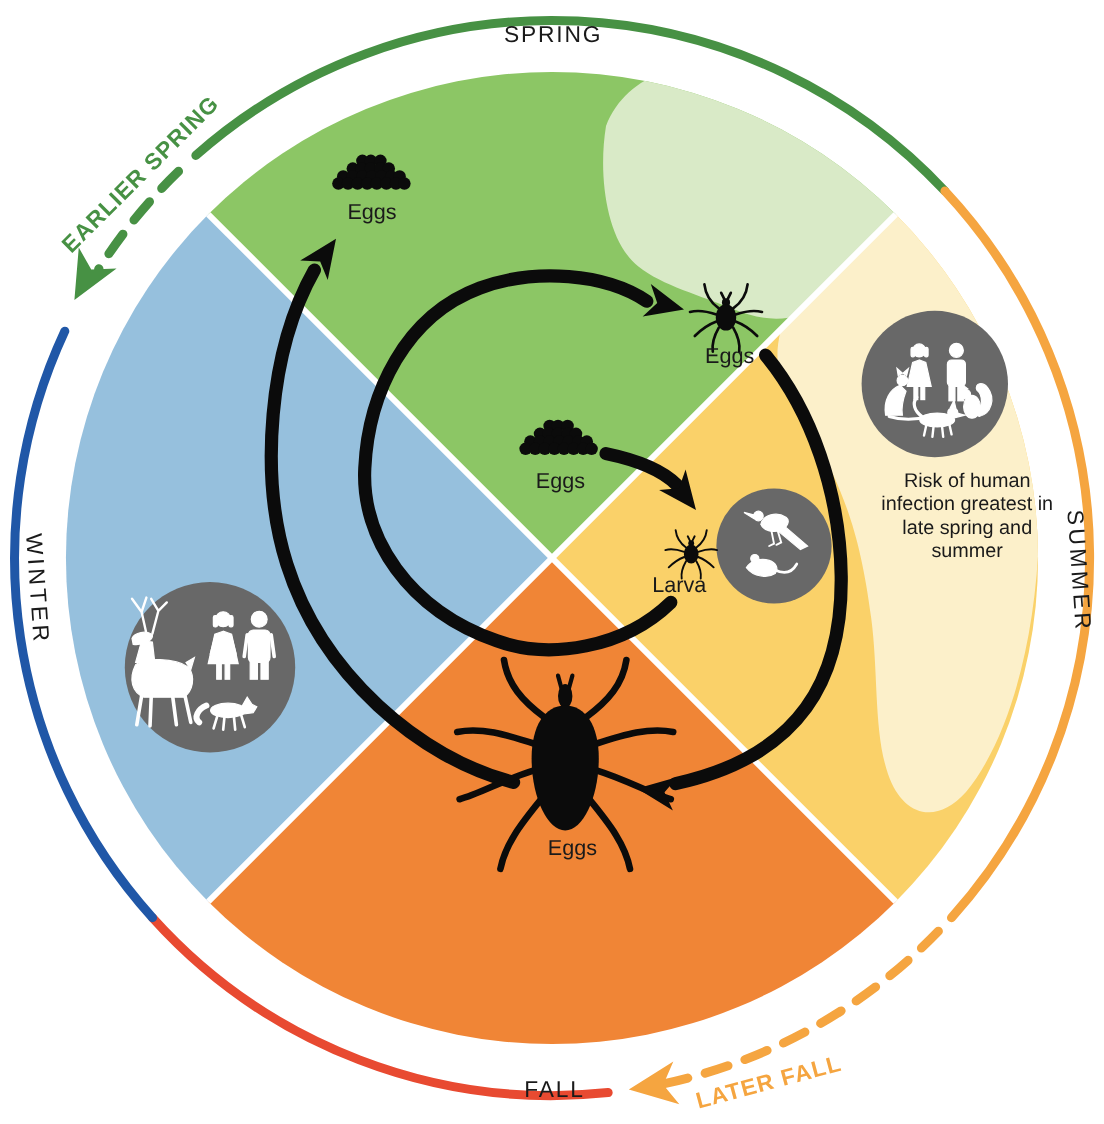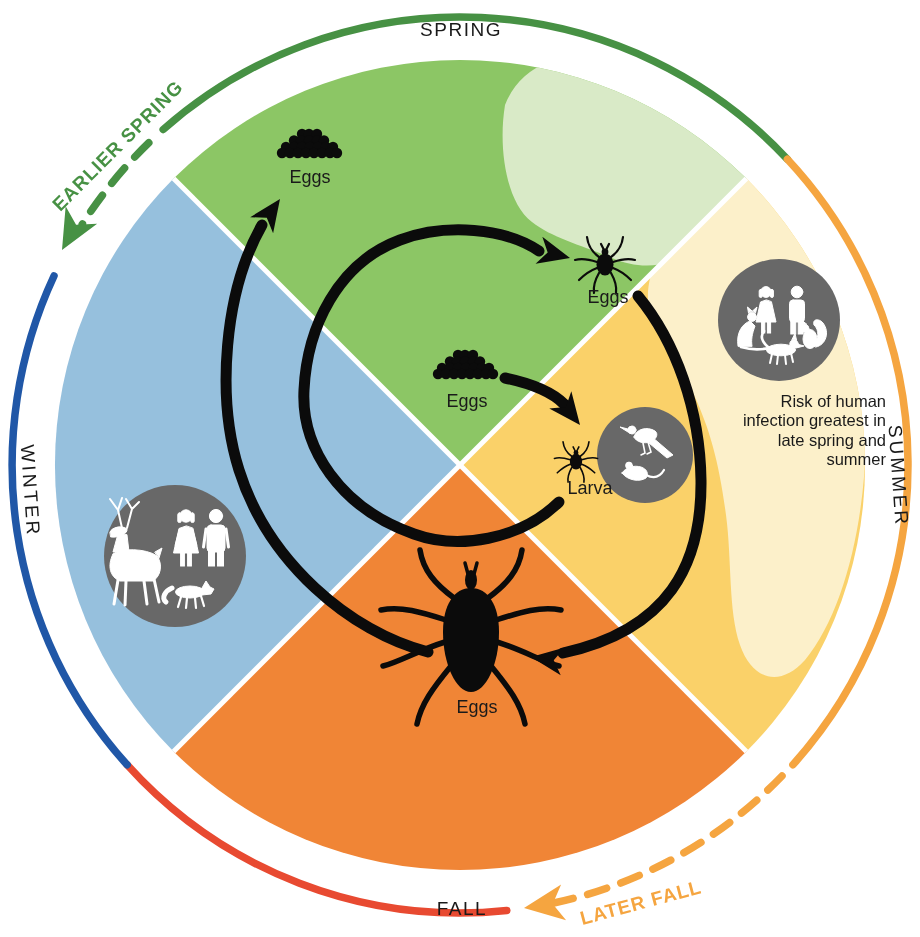--- a/index.html
+++ b/index.html
@@ -9,21 +9,21 @@
   .lbl{position:absolute;transform:translate(-50%,-50%);color:#1a1a1a;white-space:nowrap;
        pointer-events:none;}
   .season{font-size:19px;letter-spacing:1.5px;}
   .vert{writing-mode:vertical-rl;letter-spacing:3px;}
   .vert.winter{transform:translate(-50%,-50%) rotate(-4deg);}
   .vert.summer{transform:translate(-50%,-50%) rotate(-4deg);}
   .stage{font-size:18px;}
   .climate{font-size:19px;font-weight:bold;letter-spacing:1px;}
   .climate.earlier{color:#479144;transform:translate(-50%,-50%) rotate(-45deg);}
   .climate.later{color:#F5A540;transform:translate(-50%,-50%) rotate(-15deg);}
-  .risk{font-size:16.5px;line-height:1.18;text-align:right;width:160px;white-space:normal;}
+  .risk{font-size:16.5px;line-height:1.18;text-align:center;width:160px;white-space:normal;}
 </style>
 </head>
 <body>
 
 <div id="wrap">
 <svg id="art" width="920" height="937" viewBox="0 0 920 937">
   <defs>
     <clipPath id="clip-green">
           <path d="M460,465 L173.6,178.6 A405,405 0 0 1 746.4,178.6 Z"></path>
         </clipPath>
@@ -271,17 +271,17 @@
 <div class="lbl season vert summer" style="left:898px;top:476px">SUMMER</div>
 <div class="lbl season" style="left:462px;top:909px">FALL</div>
 <div class="lbl season vert winter" style="left:30px;top:491px">WINTER</div>
 
 <div class="lbl climate earlier" style="left:118px;top:146px">EARLIER SPRING</div>
 <div class="lbl climate later" style="left:641px;top:903px">LATER FALL</div>
 
 <div class="lbl stage" style="left:310px;top:177px">Eggs</div>
 <div class="lbl stage" style="left:467px;top:401px">Eggs</div>
 <div class="lbl stage" style="left:608px;top:297px">Eggs</div>
-<div class="lbl stage" style="left:590px;top:488px">Larva</div>
+<div class="lbl stage" style="left:566px;top:488px">Larva</div>
 <div class="lbl stage" style="left:477px;top:707px">Eggs</div>
 
 <div class="lbl risk" style="left:806px;top:431px">Risk of human infection greatest in late spring and summer</div>
 </div>
 
 </body></html>

